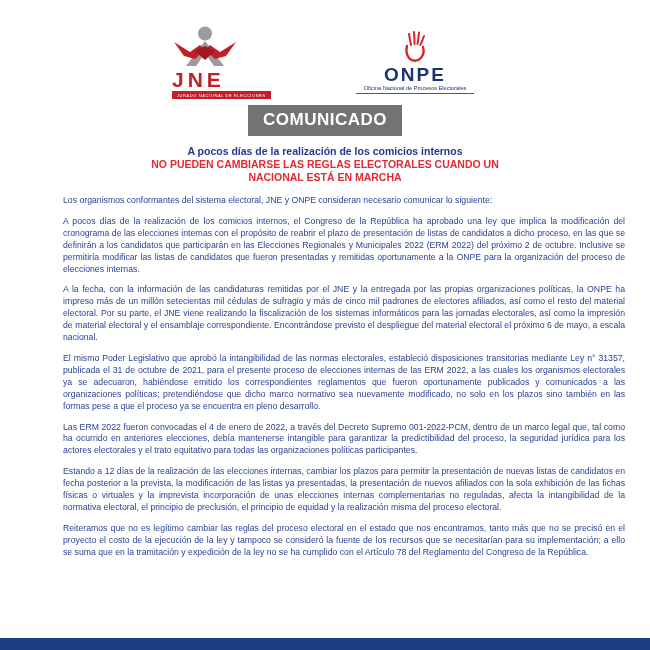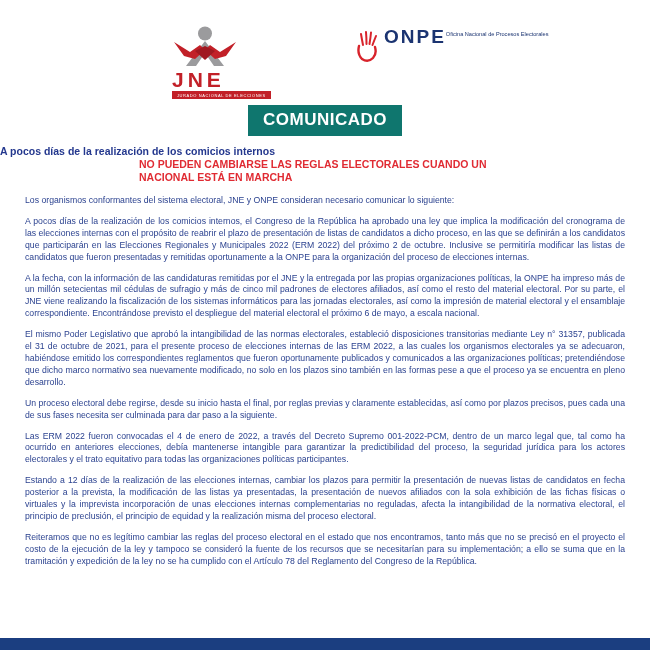--- a/index.html
+++ b/index.html
@@ -38,21 +38,21 @@
   .logo-jne .ribbon {
     background: #c22028;
     color: #ffffff;
     font-size: 4px;
     letter-spacing: 0.6px;
     padding: 1.5px 5px;
     margin-top: 1px;
     white-space: nowrap;
   }
   .logo-onpe {
-    display: flex; flex-direction: row; 
+    display: flex; flex-direction: column; align-items: center;
     width: 130px;
     padding-top: 4px;
   }
   .logo-onpe .acronym {
     color: #1b3471;
     font-weight: bold;
     font-size: 19px;
     letter-spacing: 2px;
     line-height: 18px;
     margin-top: -2px;
@@ -64,47 +64,48 @@
     white-space: nowrap;
   }
   .logo-onpe .underline {
     width: 118px; height: 1.6px;
     background: #d8232b;
     margin-top: 1.5px;
   }
   
   .banner-wrap { display: flex; justify-content: center; margin-top: 5px; }
   .banner {
-    background: #0f766e;
+    background: #737373;
     color: #ffffff;
     font-weight: bold;
     font-size: 17px;
     letter-spacing: 0.5px;
     padding: 5px 15px 6px 15px;
   }
   
-  .headline { margin-top: 9px; }
+  .headline { text-align: center; margin-top: 9px; }
   .headline .sub {
     color: #24388e;
     font-weight: bold;
     font-size: 10.5px;
     line-height: 13px;
   }
   .headline .main {
     color: #e02b33;
     font-weight: bold;
     font-size: 10.5px;
     line-height: 13px;
     max-width: 372px;
     margin: 0 auto;
   }
   
   .content {
     padding: 11px 25px 0 25px;
     color: #2c4390;
+    margin-left: 38px;
   }
   .content p {
     font-size: 8.7px;
     line-height: 11.9px;
     text-align: justify;
     margin-bottom: 9px;
   }
   .date {
     font-size: 8.9px;
     font-weight: bold;
@@ -167,21 +168,20 @@
   <div class="headline">
     <div class="sub">A pocos días de la realización de los comicios internos</div>
     <div class="main">NO PUEDEN CAMBIARSE LAS REGLAS ELECTORALES CUANDO UN NACIONAL ESTÁ EN MARCHA</div>
   </div>
 
   <div class="content">
     <p>Los organismos conformantes del sistema electoral, JNE y ONPE consideran necesario comunicar lo siguiente:</p>
     <p>A pocos días de la realización de los comicios internos, el Congreso de la República ha aprobado una ley que implica la modificación del cronograma de las elecciones internas con el propósito de reabrir el plazo de presentación de listas de candidatos a dicho proceso, en las que se definirán a los candidatos que participarán en las Elecciones Regionales y Municipales 2022 (ERM 2022) del próximo 2 de octubre. Inclusive se permitiría modificar las listas de candidatos que fueron presentadas y remitidas oportunamente a la ONPE para la organización del proceso de elecciones internas.</p>
     <p>A la fecha, con la información de las candidaturas remitidas por el JNE y la entregada por las propias organizaciones políticas, la ONPE ha impreso más de un millón setecientas mil cédulas de sufragio y más de cinco mil padrones de electores afiliados, así como el resto del material electoral. Por su parte, el JNE viene realizando la fiscalización de los sistemas informáticos para las jornadas electorales, así como la impresión de material electoral y el ensamblaje correspondiente. Encontrándose previsto el despliegue del material electoral el próximo 6 de mayo, a escala nacional.</p>
     <p>El mismo Poder Legislativo que aprobó la intangibilidad de las normas electorales, estableció disposiciones transitorias mediante Ley n° 31357, publicada el 31 de octubre de 2021, para el presente proceso de elecciones internas de las ERM 2022, a las cuales los organismos electorales ya se adecuaron, habiéndose emitido los correspondientes reglamentos que fueron oportunamente publicados y comunicados a las organizaciones políticas; pretendiéndose que dicho marco normativo sea nuevamente modificado, no solo en los plazos sino también en las formas pese a que el proceso ya se encuentra en pleno desarrollo.</p>
-    <p>Un proceso electoral debe regirse, desde su inicio hasta el final, por reglas previas y claramente establecidas, así como por plazos precisos, pues cada una de sus fases necesita ser culminada para dar paso a la siguiente.</p>
     <p>Las ERM 2022 fueron convocadas el 4 de enero de 2022, a través del Decreto Supremo 001-2022-PCM, dentro de un marco legal que, tal como ha ocurrido en anteriores elecciones, debía mantenerse intangible para garantizar la predictibilidad del proceso, la seguridad jurídica para los actores electorales y el trato equitativo para todas las organizaciones políticas participantes.</p>
     <p>Estando a 12 días de la realización de las elecciones internas, cambiar los plazos para permitir la presentación de nuevas listas de candidatos en fecha posterior a la prevista, la modificación de las listas ya presentadas, la presentación de nuevos afiliados con la sola exhibición de las fichas físicas o virtuales y la imprevista incorporación de unas elecciones internas complementarias no reguladas, afecta la intangibilidad de la normativa electoral, el principio de preclusión, el principio de equidad y la realización misma del proceso electoral.</p>
     <p>Reiteramos que no es legítimo cambiar las reglas del proceso electoral en el estado que nos encontramos, tanto más que no se precisó en el proyecto el costo de la ejecución de la ley y tampoco se consideró la fuente de los recursos que se necesitarían para su implementación; a ello se suma que en la tramitación y expedición de la ley no se ha cumplido con el Artículo 78 del Reglamento del Congreso de la República.</p>
   </div>
 
   <div class="footer-bar"></div>
 
 </div>
 
 </body></html>

